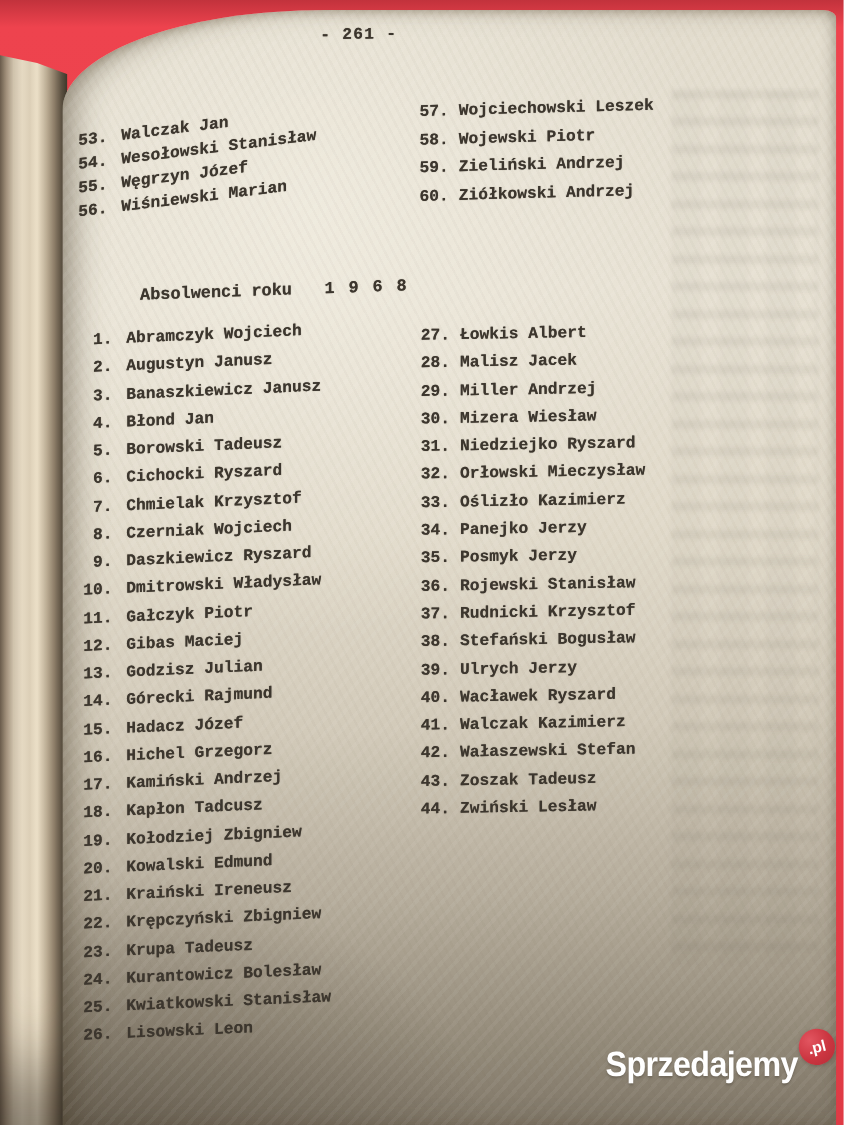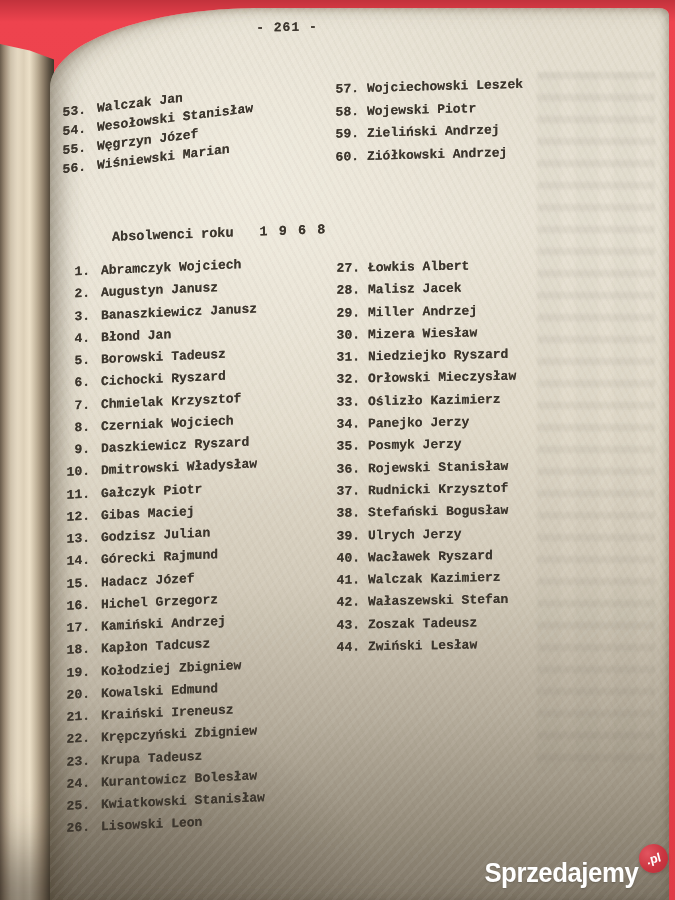--- a/index.html
+++ b/index.html
@@ -61,21 +61,21 @@
   .block-b .row{height:22.6px;line-height:22.6px;font-size:13px;}
   .heading{position:absolute;left:112px;top:226px;font-size:13.5px;transform:skewY(-2deg);}
   .heading .year{margin-left:26px;letter-spacing:1.5px;}
   .col-left{position:absolute;left:60px;top:262px;transform:skewY(-2.5deg);transform-origin:left top;}
   .col-left .row{height:22.25px;line-height:22.25px;font-size:13px;}
   .col-right{position:absolute;left:326px;top:258px;transform:skewY(-1deg);transform-origin:left top;}
   .col-right .row{height:22.3px;line-height:22.3px;font-size:13px;}
   .num{display:inline-block;width:30px;text-align:right;margin-right:11px;}
   .block-b .num,.col-right .num{width:34px;margin-right:8px;}
   
-  .watermark{position:absolute;right:37px;bottom:11px;height:32px;
+  .watermark{position:absolute;right:37px;bottom:32px;height:32px;
     font-family:"Liberation Sans","DejaVu Sans",sans-serif;}
   .wm-brand{
     display:inline-block;color:#ffffff;font-size:28px;font-weight:bold;
     letter-spacing:-.5px;transform:scaleX(.92);transform-origin:right bottom;
     text-shadow:0 1px 2px rgba(60,55,45,.35);
   }
   .wm-badge{
     position:absolute;right:-30px;top:-13px;width:29px;height:29px;border-radius:50%;
     background:radial-gradient(circle at 35% 28%, #e25560 0%, #cb3540 55%, #b52c37 100%);
     color:#fff;font-size:12.5px;font-weight:bold;

